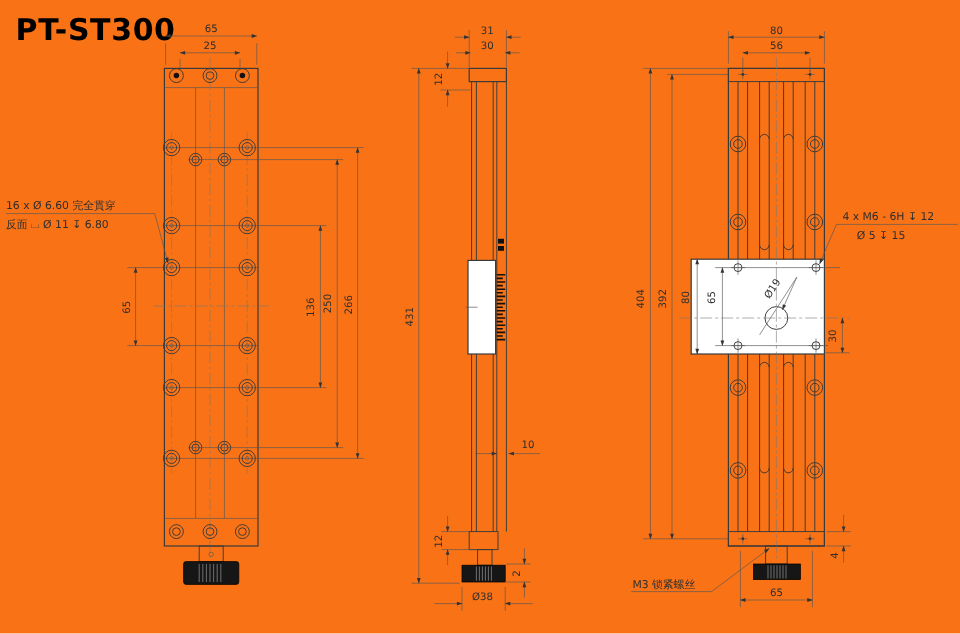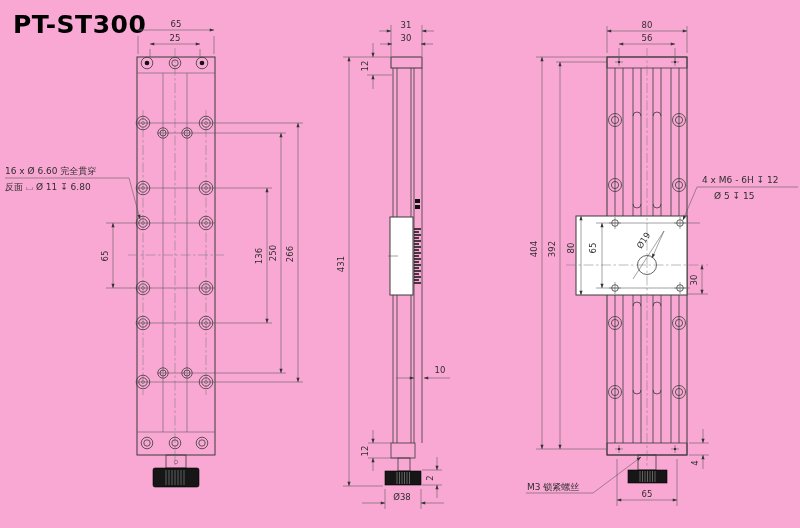--- a/index.html
+++ b/index.html
@@ -1,16 +1,16 @@
 <!DOCTYPE html>
 <html><head>
 <meta charset="utf-8">
 <style>
   html,body{margin:0;padding:0;background:#fff;}
-  .sheet{position:relative;width:800px;height:528px;background:#f9a8d4;overflow:hidden;
+  .sheet{position:relative;width:800px;height:528px;background:#f97316;overflow:hidden;
          font-family:"DejaVu Sans","Liberation Sans",sans-serif;}
   svg text{font-family:"DejaVu Sans","Liberation Sans",sans-serif;fill:#2e2e2e;}
   .title{font-size:25px;font-weight:bold;fill:#000;letter-spacing:.5px;}
   .dim{font-size:8.5px;}
   .note{font-size:9px;}
   .ol{fill:none;stroke:#3a3a3a;stroke-width:1;}
   .o2{fill:none;stroke:#3a3a3a;stroke-width:.8;}
   .tl{fill:none;stroke:#555;stroke-width:.55;}
   .cl{fill:none;stroke:#777;stroke-width:.5;stroke-dasharray:10 2.5 2.5 2.5;}
   .fillw{fill:#fff;stroke:#3a3a3a;stroke-width:1;}

